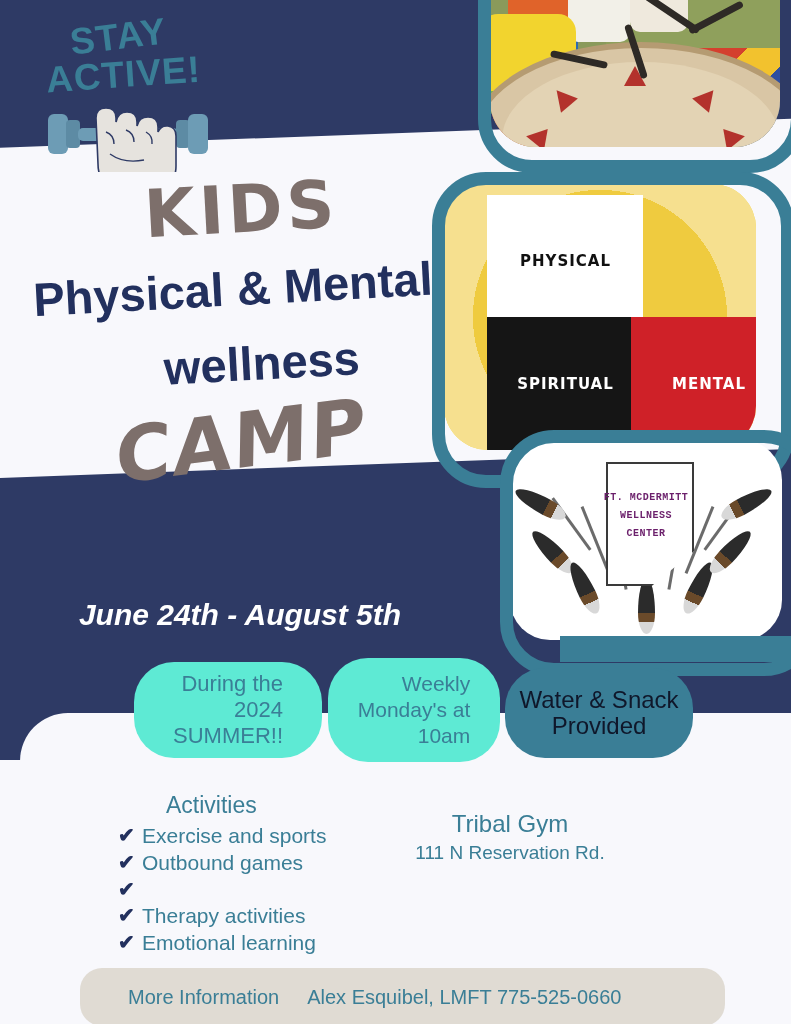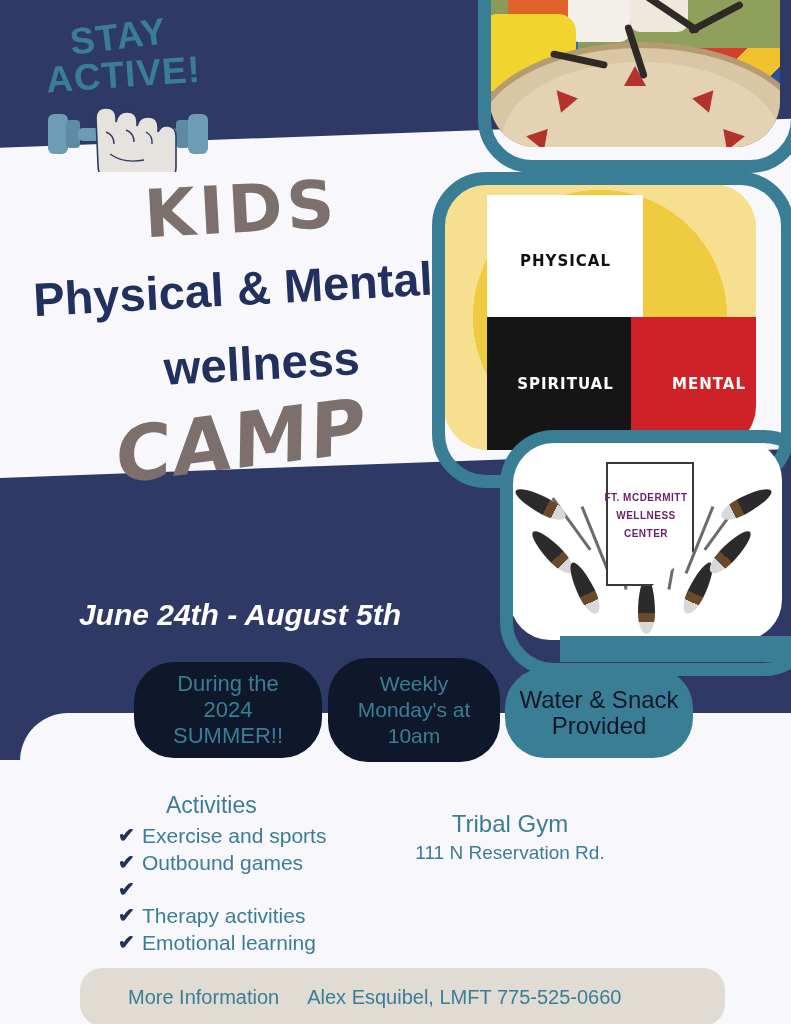--- a/index.html
+++ b/index.html
@@ -26,21 +26,21 @@
   .t-phys{position:absolute;left:34px;top:120px;font-size:47px;font-weight:bold;color:#22305e;transform:rotate(-1deg);white-space:nowrap;}
   .t-well{position:absolute;left:162px;top:195px;font-size:47px;font-weight:bold;color:#22305e;transform:rotate(-1deg);}
   .t-camp{position:absolute;left:110px;top:255px;font-size:76px;font-weight:bold;color:#7d6f6b;letter-spacing:2px;font-family:"DejaVu Sans", sans-serif;transform:rotate(-5deg) skewX(-8deg);}
 
   
   .sub1{position:absolute;left:0;top:526px;width:480px;text-align:center;color:#63a1b0;font-size:24px;line-height:34px;}
   .dates{position:absolute;left:0;top:598px;width:480px;text-align:center;color:#ffffff;font-size:30px;font-weight:bold;font-style:italic;}
 
   
   .pill{position:absolute;border-radius:40px;display:flex;align-items:center;justify-content:center;text-align:center;line-height:26px;}
-  .pill-beige{background:#0f172a;color:#3a7e96;}
+  .pill-beige{background:#5eead4;color:#3a7e96;text-align:right;}
   .pill-teal{background:#3a7e96;color:#0f172a;}
   #pill1{left:134px;top:662px;width:188px;height:96px;font-size:22px;}
   #pill2{left:328px;top:658px;width:172px;height:104px;font-size:21px;}
   #pill3{left:505px;top:668px;width:188px;height:90px;font-size:24px;}
 
   
   .act-title{position:absolute;left:118px;top:792px;font-size:23px;color:#3a7e96;margin-left:48px;}
   .act-list{position:absolute;left:118px;top:823px;}
   .act-item{display:flex;align-items:flex-start;margin-bottom:2px;}
   .act-check{color:#22305e;font-size:20px;font-weight:bold;width:24px;}
@@ -77,21 +77,21 @@
   .wheel-ring{position:absolute;inset:0;background:radial-gradient(circle at 50% 50%, #efcb3f 0 62%, #f6e08f 62% 100%);}
   .q{position:absolute;width:50%;height:50%;display:flex;align-items:center;justify-content:center;font-family:"DejaVu Sans", sans-serif;font-weight:bold;font-size:15px;letter-spacing:1px;margin-left:31px;}
   .q-phys{left:4%;top:4%;background:#ffffff;color:#111111;}
   .q-emo{left:50%;top:4%;background:#f7d708;color:#1b1b1b;}
   .q-spir{left:4%;top:50%;background:#151515;color:#ffffff;}
   .q-ment{left:50%;top:50%;background:#cf2128;color:#ffffff;}
 
   
   .logo-card{position:absolute;left:510px;top:440px;width:272px;height:200px;border-radius:40px;background:#ffffff;overflow:hidden;}
   .nv-shape{position:absolute;left:96px;top:22px;width:84px;height:120px;background:#ffffff;border:2px solid #3a3a3a;clip-path:polygon(0 0,100% 0,100% 72%,52% 100%,0 100%);}
-  .nv-txt{position:absolute;left:0;right:0;text-align:center;color:#6b1f6b;font-family:Liberation Sans, sans-serif;font-weight:bold;font-size:10px;letter-spacing:0.5px;}
+  .nv-txt{position:absolute;left:0;right:0;text-align:center;color:#6b1f6b;font-family:Liberation Mono, monospace;font-weight:bold;font-size:10px;letter-spacing:0.5px;}
   .feather{position:absolute;width:17px;height:56px;border-radius:50% 50% 50% 50%/62% 62% 38% 38%;background:linear-gradient(180deg,#2b2b2b 0 62%,#6a4a2a 62% 78%,#d8d8d8 78% 100%);}
   .quill{position:absolute;width:3px;background:#6b6b6b;}
 </style>
 </head>
 <body>
 
 <div id="flyer">
 
   <div class="bg-navy"></div>
   <div class="offwhite-band"></div>

